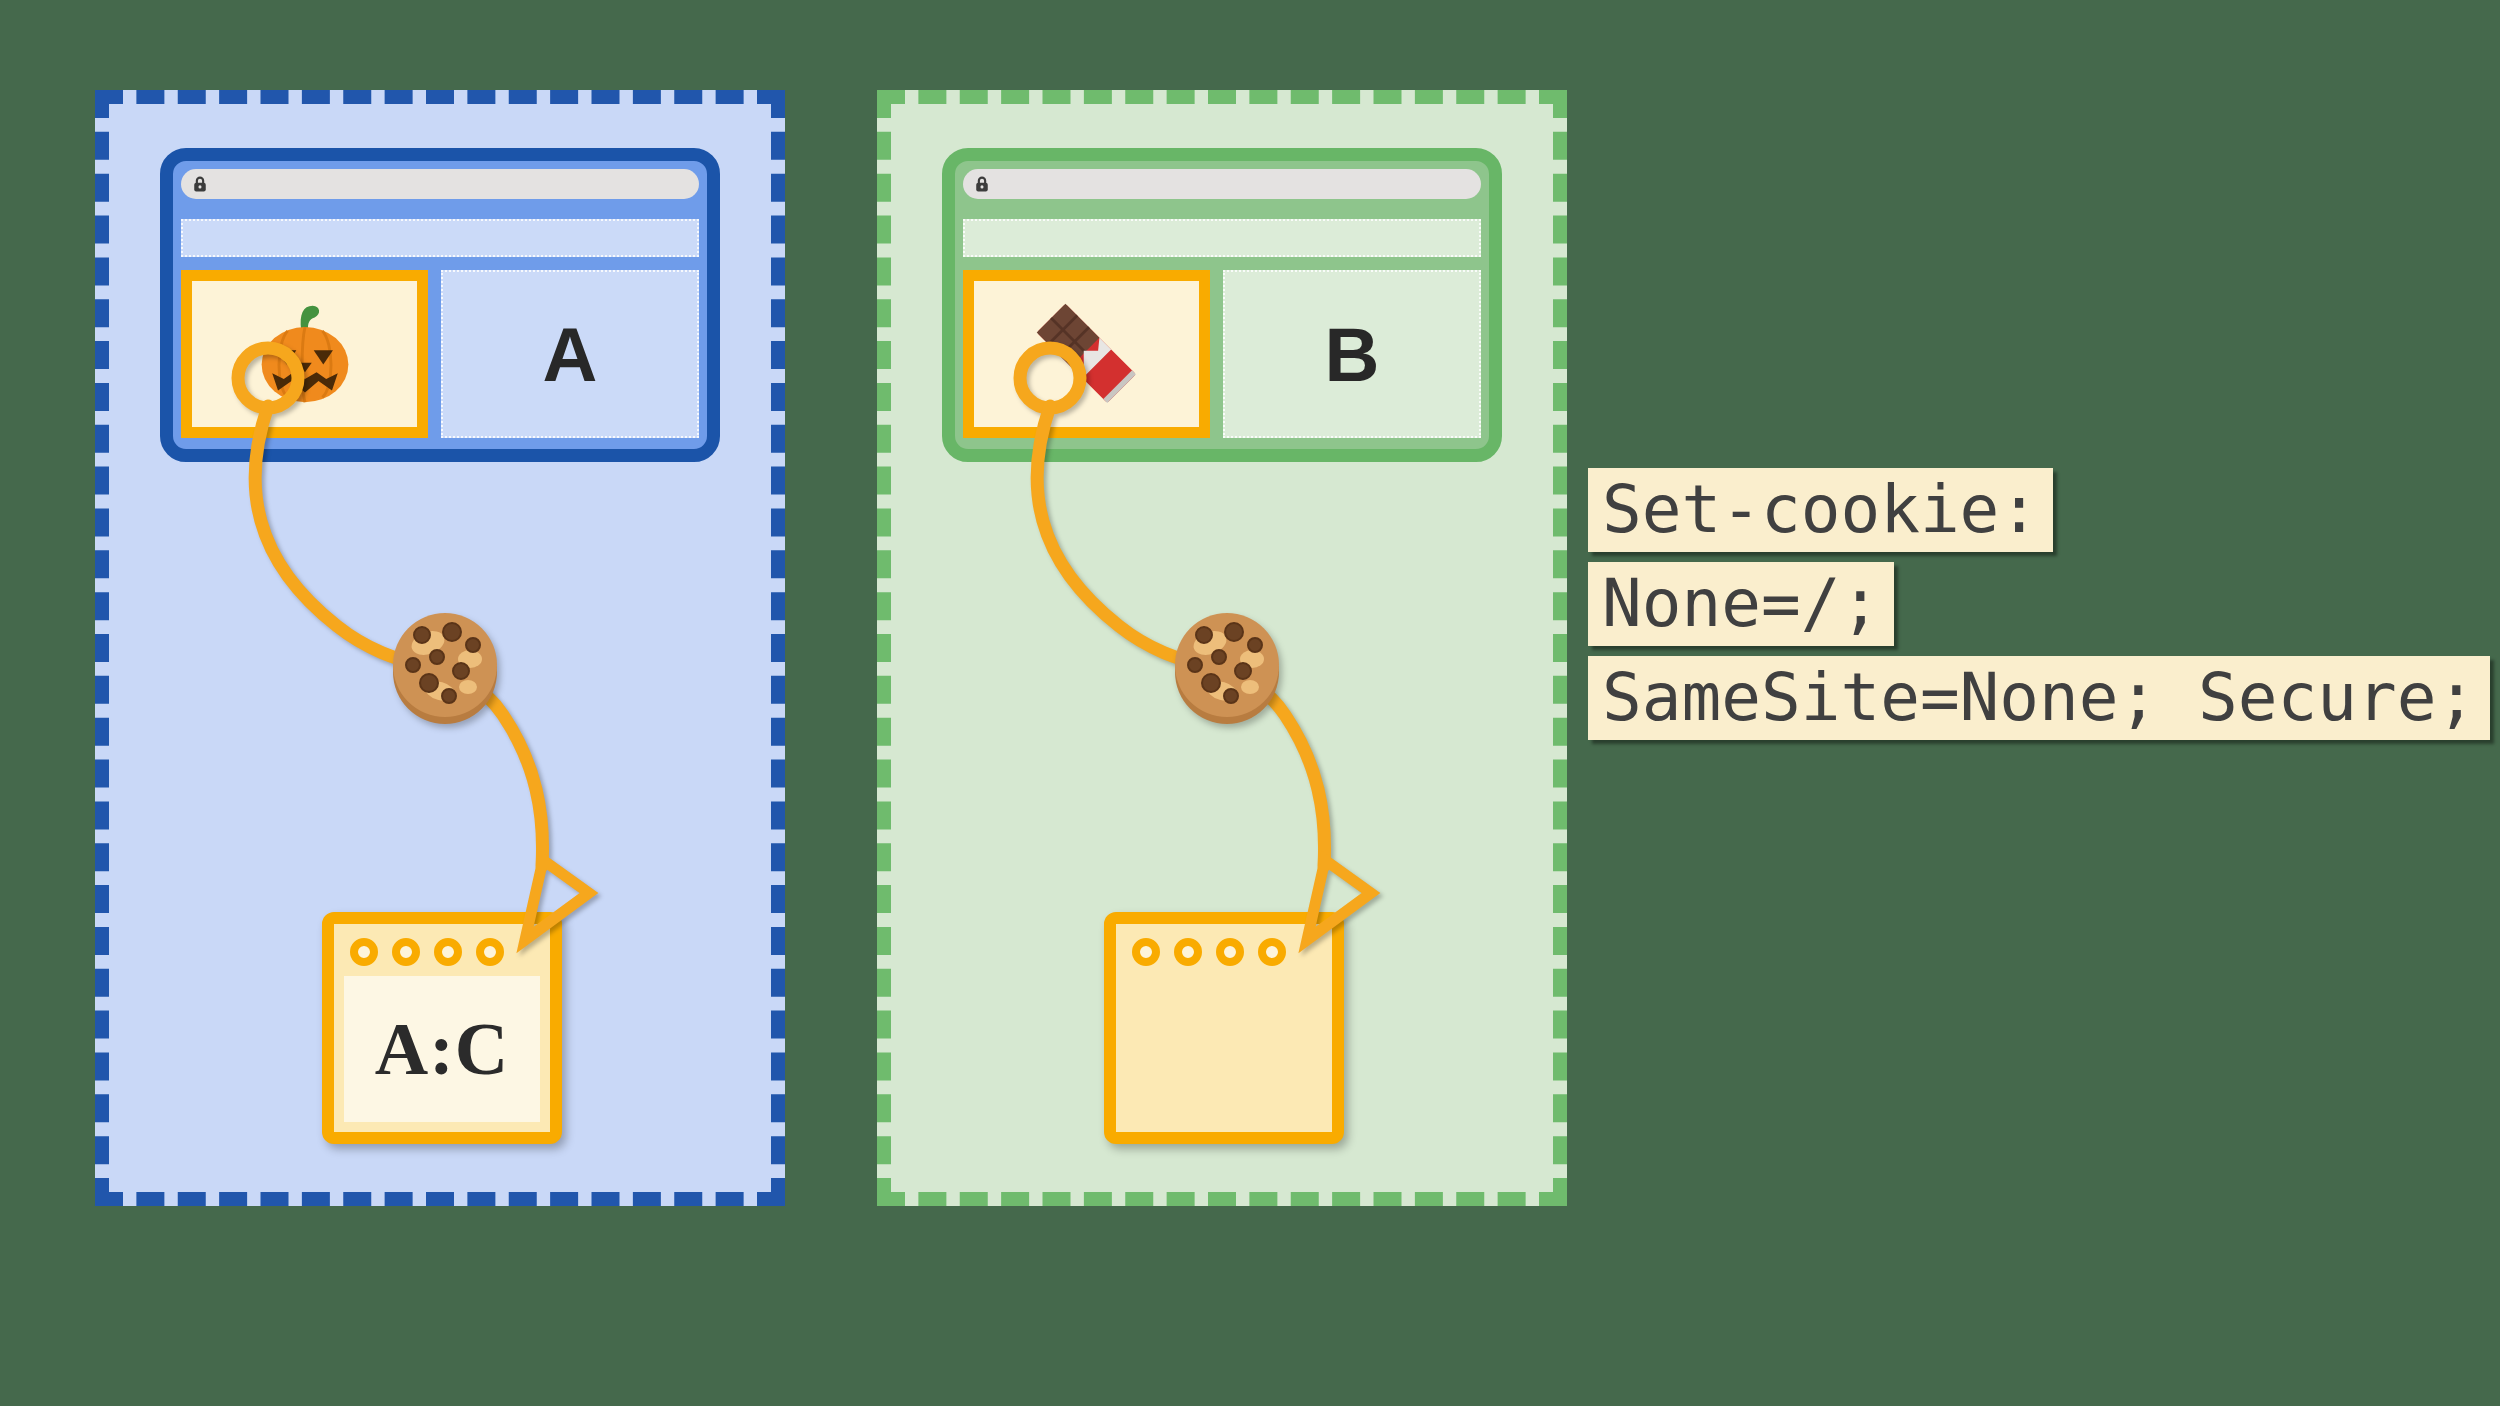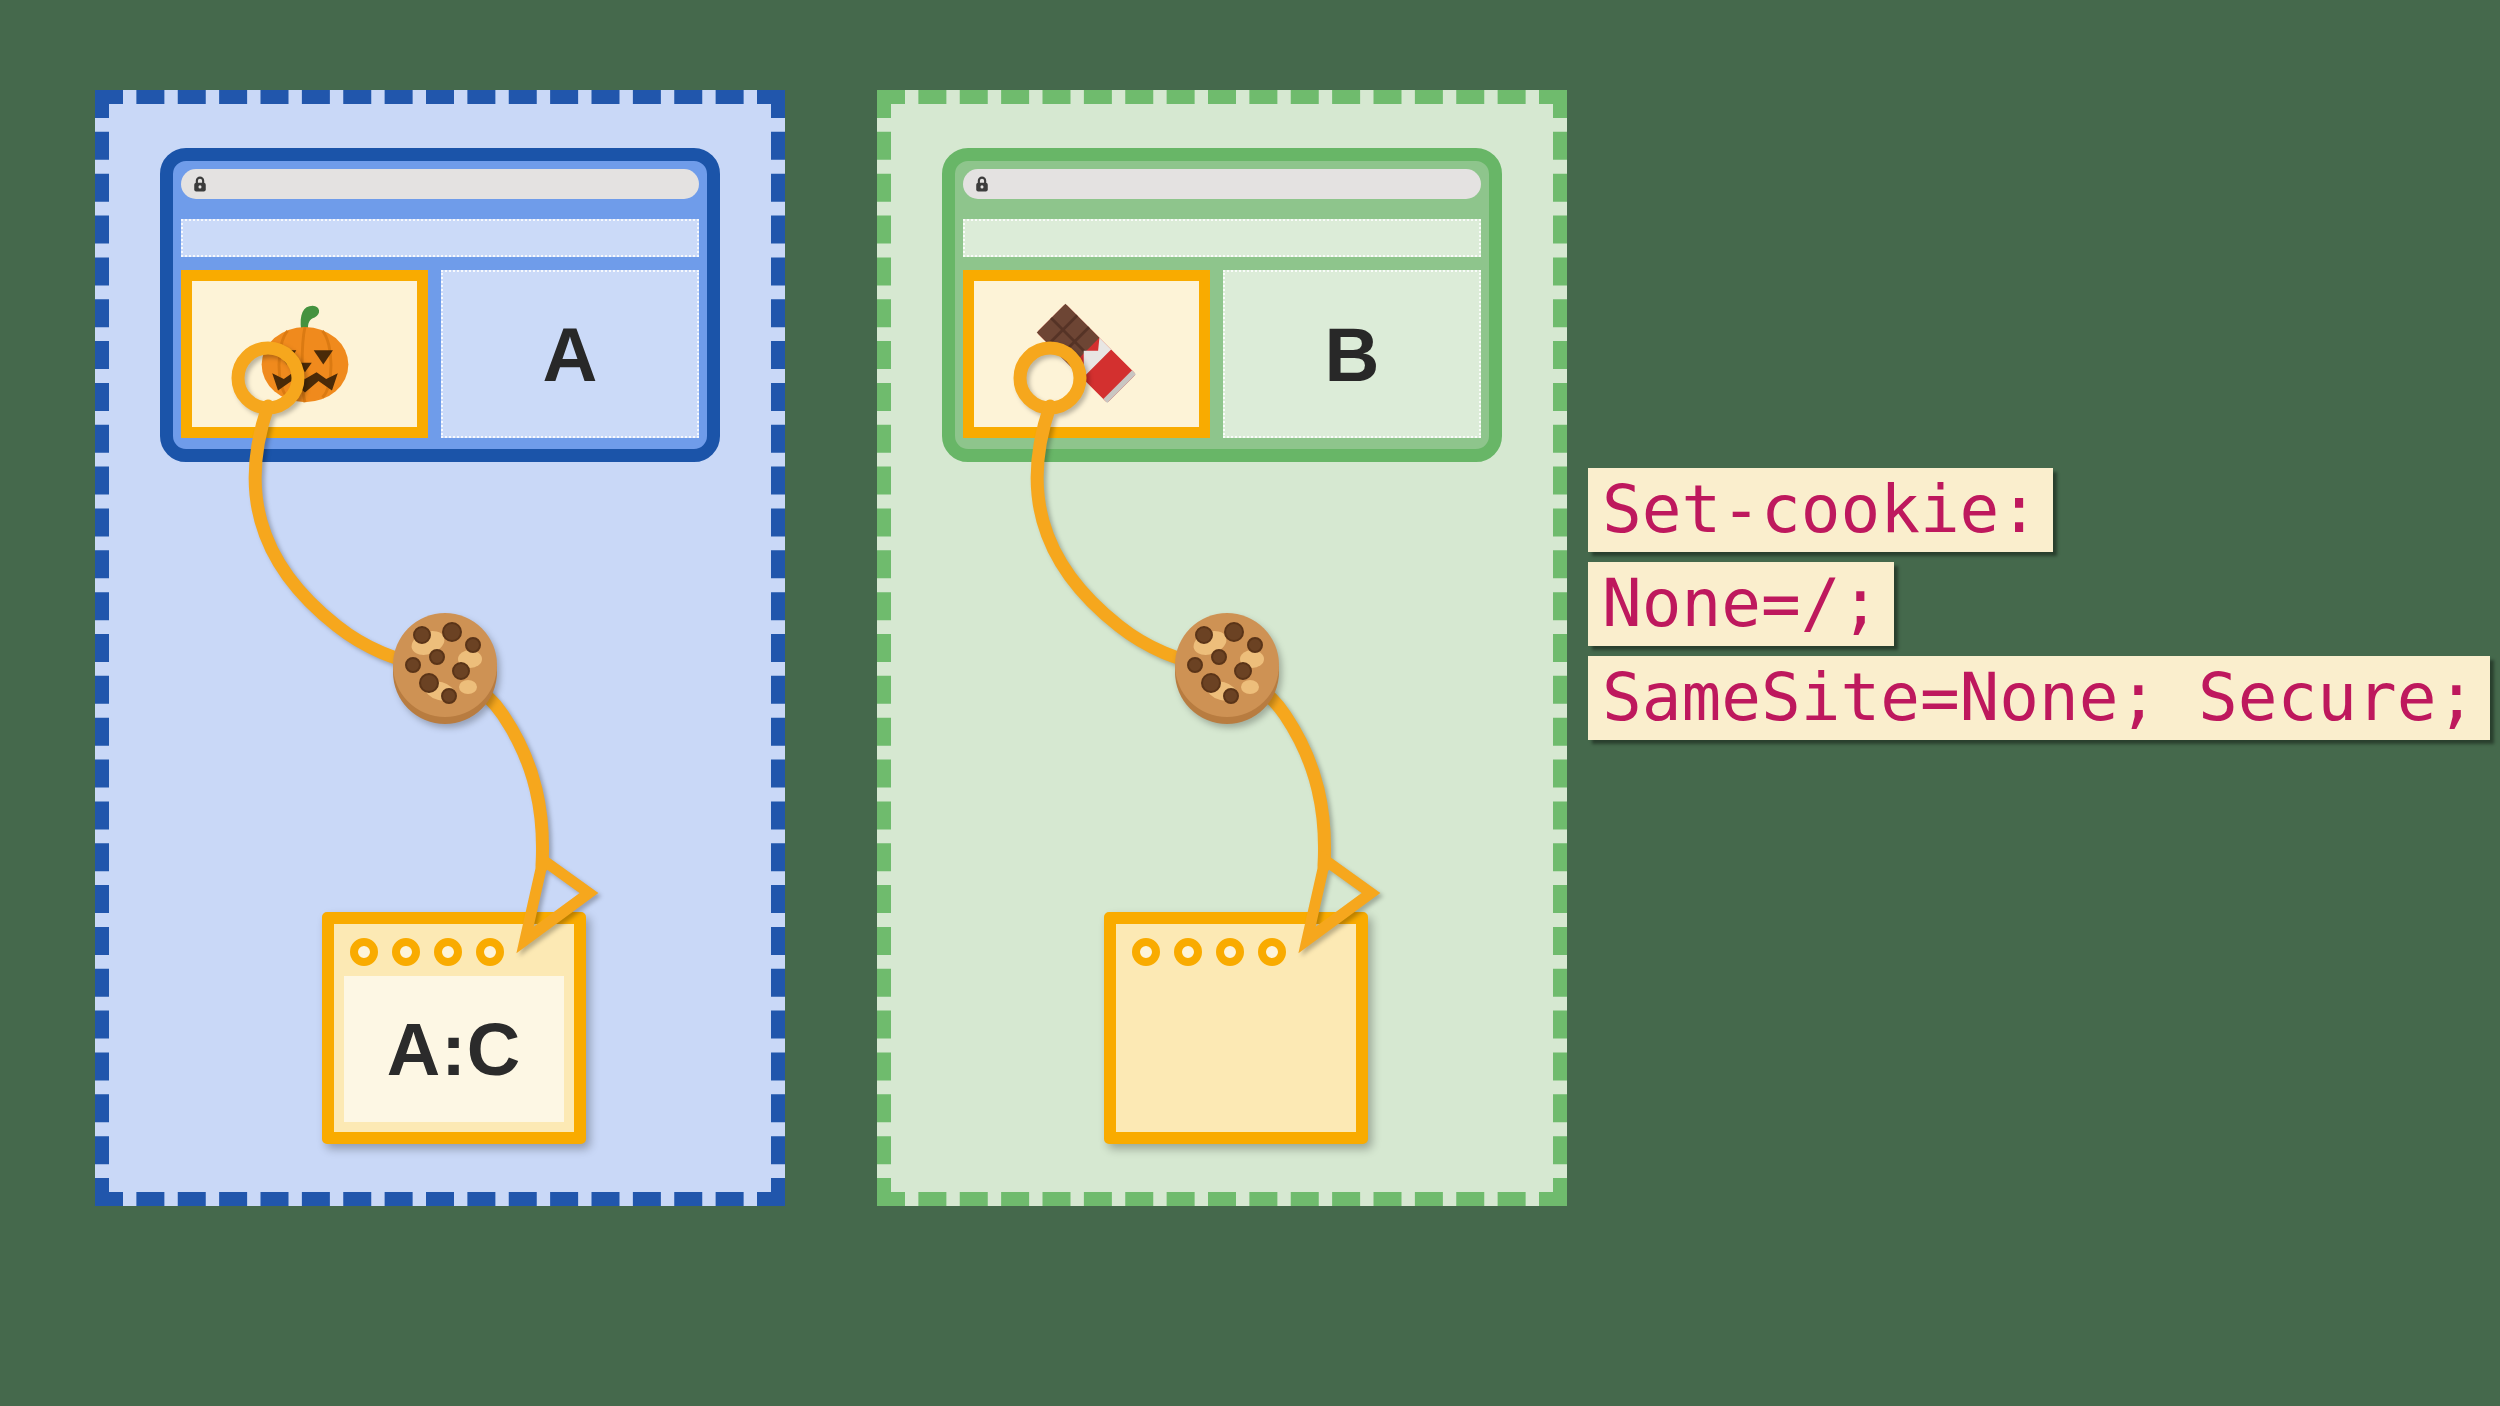--- a/index.html
+++ b/index.html
@@ -44,24 +44,25 @@
   .site-box{
     flex:1;box-sizing:border-box;border:2px dotted rgba(255,255,255,0.85);
     display:flex;align-items:center;justify-content:center;
     font-weight:bold;font-size:76px;color:#282828;
   }
   .blue .site-box{background:#CBDAF8;}
   .green .site-box{background:#DCECD8;}
 
   
   .storage{
-    position:absolute;left:213px;top:808px;width:264px;height:232px;
-    box-sizing:border-box;border:12px solid #F9AB00;border-radius:5px;
+    position:absolute;left:213px;top:808px;width:240px;height:232px;
+    box-sizing:border-box;border:12px solid #F9AB00;border-radius:12px;
     background:#FCE9B4;padding:12px 10px;
     box-shadow:4px 5px 10px rgba(0,0,0,0.28);
+    font-family:Liberation Serif, serif;
   }
   .dots{display:flex;gap:14px;margin:2px 0 0 6px;}
   .dot{width:28px;height:28px;box-sizing:border-box;border:8px solid #F9AB00;
        background:#FDF4DA;border-radius:50%;}
   .storage-inner{
     margin-top:10px;height:146px;background:#FDF7E4;
     display:flex;align-items:center;justify-content:center;
     font-weight:bold;font-size:74px;color:#2B2B2B;letter-spacing:1px;
   }
 
@@ -74,21 +75,21 @@
     position:absolute;left:271px;top:499px;width:130px;height:130px;
     pointer-events:none;filter:drop-shadow(3px 4px 3px rgba(0,0,0,0.25));
   }
 
   
   .code-block{position:absolute;left:1588px;top:468px;}
   .code-line{
     display:table;white-space:pre;
     font-family:"DejaVu Sans Mono","Liberation Mono",monospace;
     font-size:66px;line-height:84px;
-    color:#be185d;background:#FAEECD;
+    color:#404040;background:#FAEECD;
     padding:0 14px;margin-bottom:10px;
     box-shadow:4px 4px 3px rgba(0,0,0,0.40);
   }
   .code-line.bold{font-weight:bold;}
 </style>
 </head>
 <body>
 
 <div class="partition blue">
 

